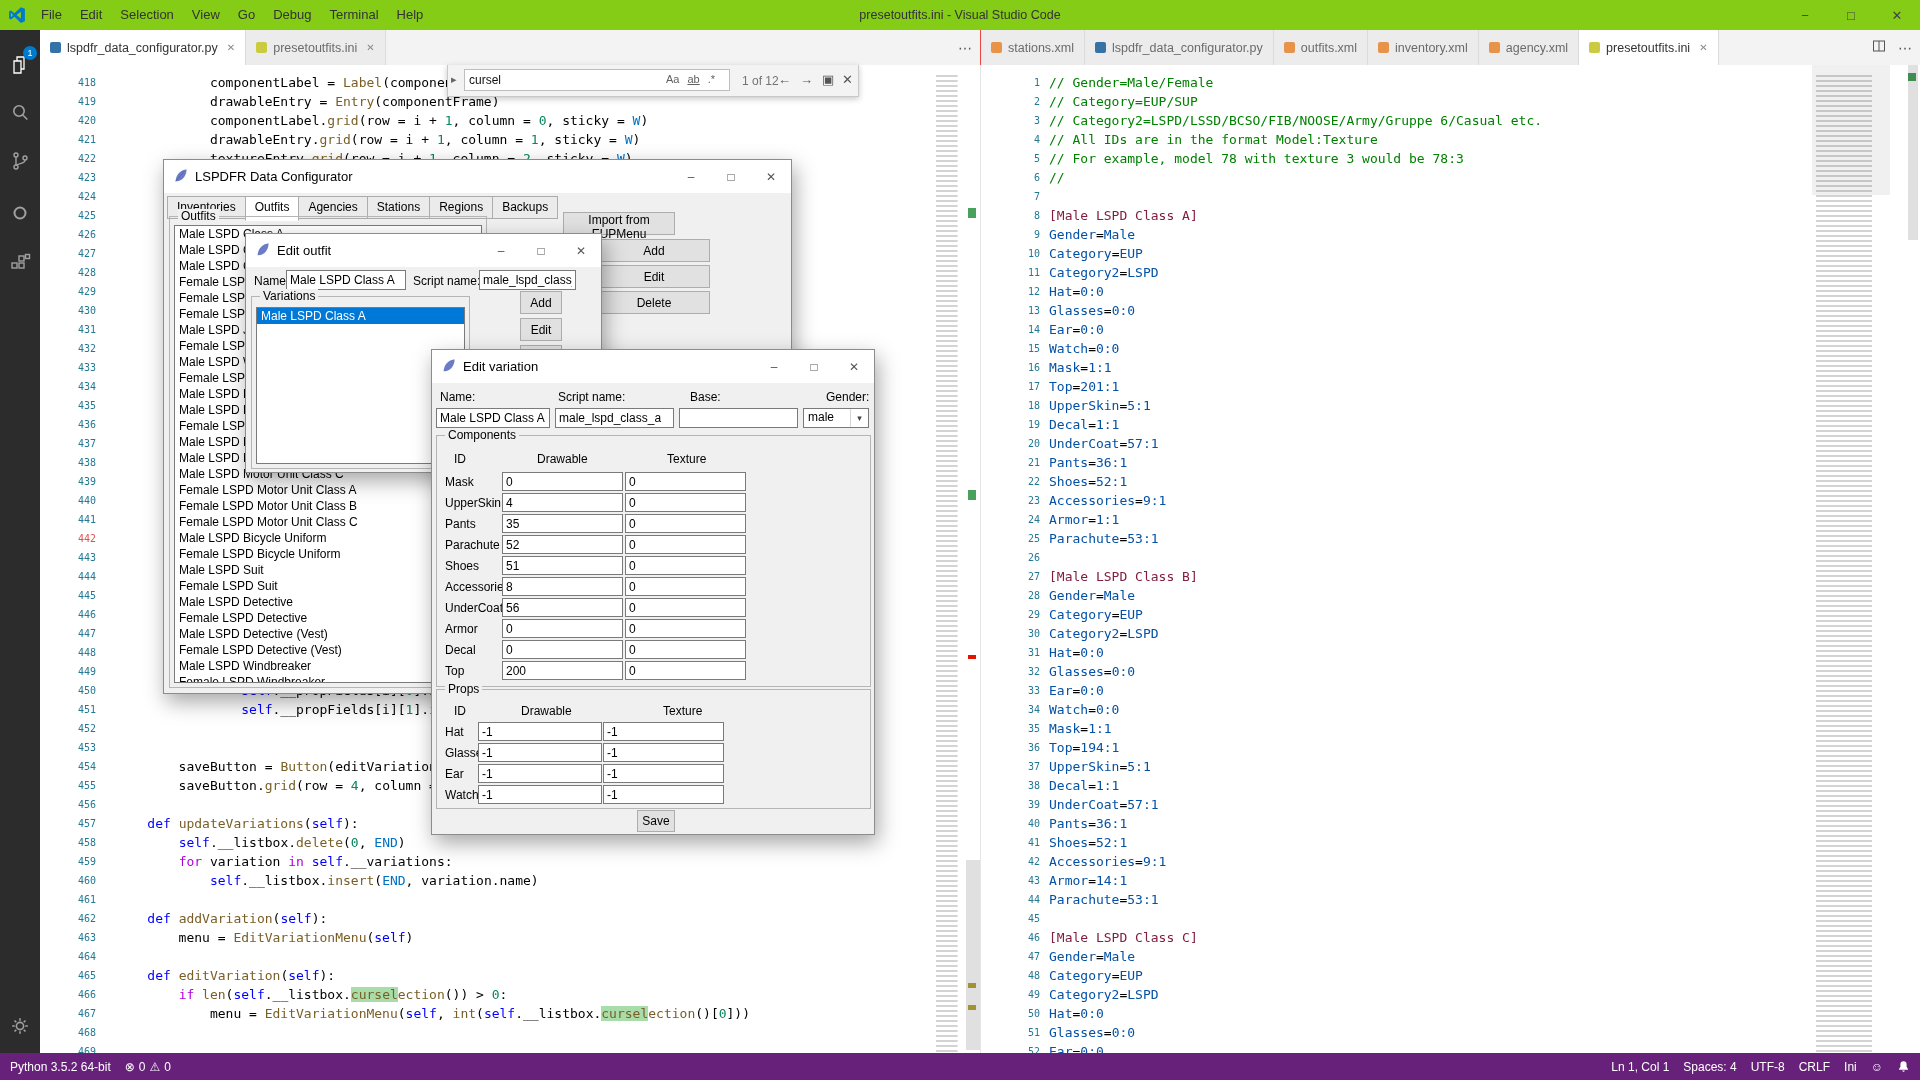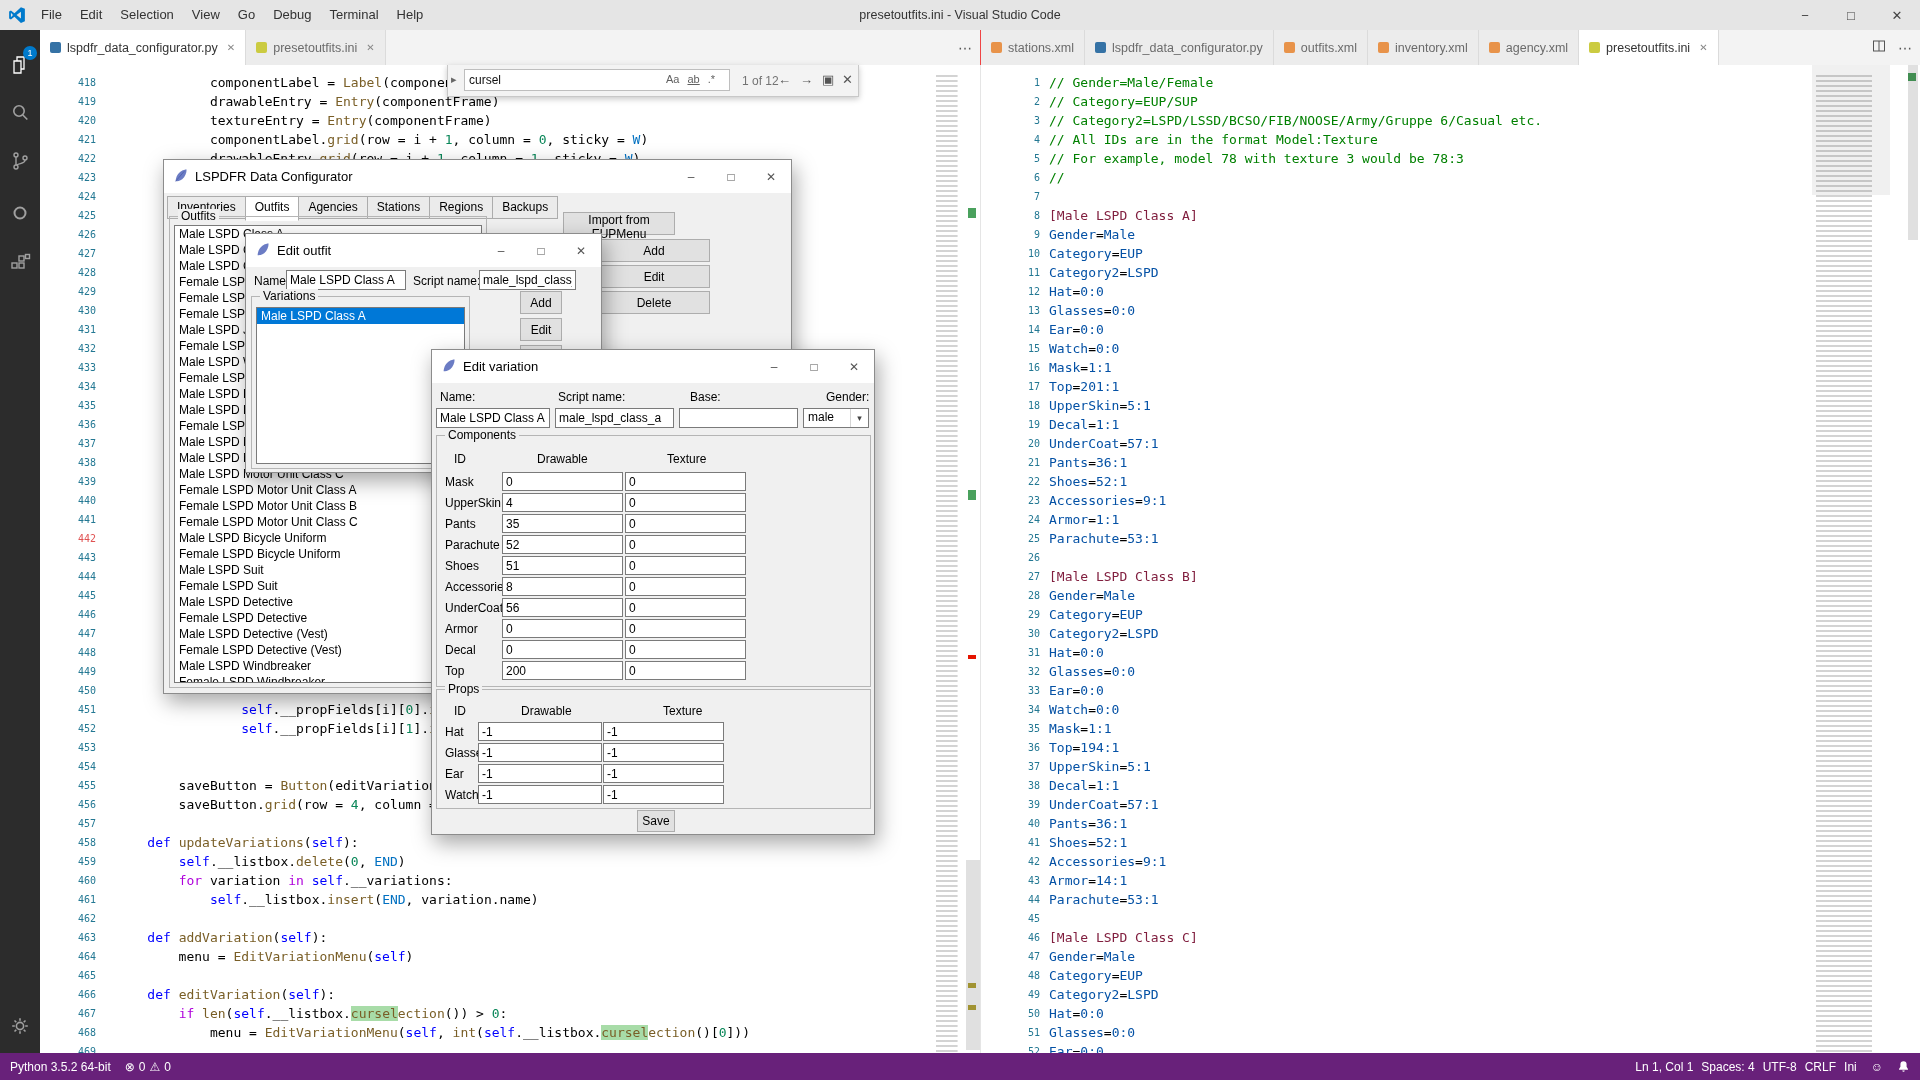--- a/index.html
+++ b/index.html
@@ -1,20 +1,20 @@
 <!DOCTYPE html>
 <html style="--sb: #68217A; --badge: #007ACC; --sel: #0078D7; --find: #A8DCA8;"><head>
 <meta charset="utf-8">
 <style>
   html,body{margin:0;padding:0;background:#555;}
   #root{position:relative;width:1920px;height:1080px;background:#fff;overflow:hidden;
         font-family:"Liberation Sans",sans-serif;-webkit-font-smoothing:antialiased;}
 
   
-  .titlebar{position:absolute;left:0;top:0;right:0;height:30px;background:#e5e5e5;
+  .titlebar{position:absolute;left:0;top:0;right:0;height:30px;background:#84cc16;
             display:flex;align-items:center;color:#333;font-size:13px;z-index:30;}
   .vs-logo{width:18px;height:18px;margin:0 6px 0 8px;flex:0 0 auto;}
   .menubar{display:flex;}
   .menu-item{padding:0 9px;line-height:30px;}
   .win-title{position:absolute;left:50%;transform:translateX(-50%);font-size:12.5px;color:#333;white-space:nowrap;}
   .win-controls{position:absolute;right:0;top:0;height:30px;display:flex;}
   .wc{width:46px;height:30px;display:flex;align-items:center;justify-content:center;font-size:13px;color:#444;}
 
   
   .activitybar{position:absolute;left:0;top:30px;width:40px;bottom:27px;background:#2C2C2C;z-index:20;}
@@ -75,21 +75,21 @@
   .ftoggles{position:absolute;left:218px;top:8px;display:flex;gap:8px;color:#616161;font-size:11px;}
   .fres{position:absolute;left:294px;top:9px;color:#737373;}
   .fbtn{position:absolute;top:7px;color:#555;font-size:13px;}
   .ww{text-decoration:underline;}
 
   
   .statusbar{position:absolute;left:0;right:0;bottom:0;height:27px;background:var(--sb,#68217A);color:#fff;
              display:flex;align-items:center;font-size:12px;padding:0 10px;z-index:40;}
   .sb-left{display:flex;gap:14px;align-items:center;}
   .sb-right{margin-left:auto;display:flex;gap:14px;align-items:center;}
-  #sb-right-items{display:flex;gap:8px;}
+  #sb-right-items{display:flex;gap:14px;}
   .sb-item{display:flex;gap:4px;align-items:center;white-space:nowrap;}
 
   
   .tkwin{position:absolute;background:#F0F0F0;border:1px solid #8C8C8C;box-shadow:3px 8px 20px rgba(0,0,0,.35);
          font-size:12px;color:#000;}
   .tk-titlebar{position:absolute;left:0;top:0;right:0;height:33px;background:#fff;display:flex;align-items:center;
                gap:7px;padding-left:9px;}
   .tk-title{font-size:13px;color:#000;}
   .tk-controls{position:absolute;right:0;top:0;height:33px;display:flex;}
   .tkc{width:40px;height:33px;display:flex;align-items:center;justify-content:center;color:#555;font-size:12px;}
@@ -314,21 +314,20 @@
       <div class="ln">464</div>
       <div class="ln">465</div>
       <div class="ln">466</div>
       <div class="ln">467</div>
       <div class="ln">468</div>
       <div class="ln">469</div>
     </div>
   <div class="code" id="lcode">
       <div class="cl"><span>            componentLabel = </span><span class="fn">Label</span><span>(componentFrame)</span></div>
       <div class="cl"><span>            drawableEntry = </span><span class="fn">Entry</span><span>(componentFrame)</span></div>
-      <div class="cl"><span>            textureEntry = </span><span class="fn">Entry</span><span>(componentFrame)</span></div>
       <div class="cl"><span>            componentLabel.</span><span class="fn">grid</span><span>(row = i + </span><span class="num">1</span><span>, column = </span><span class="num">0</span><span>, sticky = </span><span class="cst">W</span><span>)</span></div>
       <div class="cl"><span>            drawableEntry.</span><span class="fn">grid</span><span>(row = i + </span><span class="num">1</span><span>, column = </span><span class="num">1</span><span>, sticky = </span><span class="cst">W</span><span>)</span></div>
       <div class="cl"><span>            textureEntry.</span><span class="fn">grid</span><span>(row = i + </span><span class="num">1</span><span>, column = </span><span class="num">2</span><span>, sticky = </span><span class="cst">W</span><span>)</span></div>
       <div class="cl"></div>
       <div class="cl"></div>
       <div class="cl"></div>
       <div class="cl"></div>
       <div class="cl"></div>
       <div class="cl"></div>
       <div class="cl"></div>

